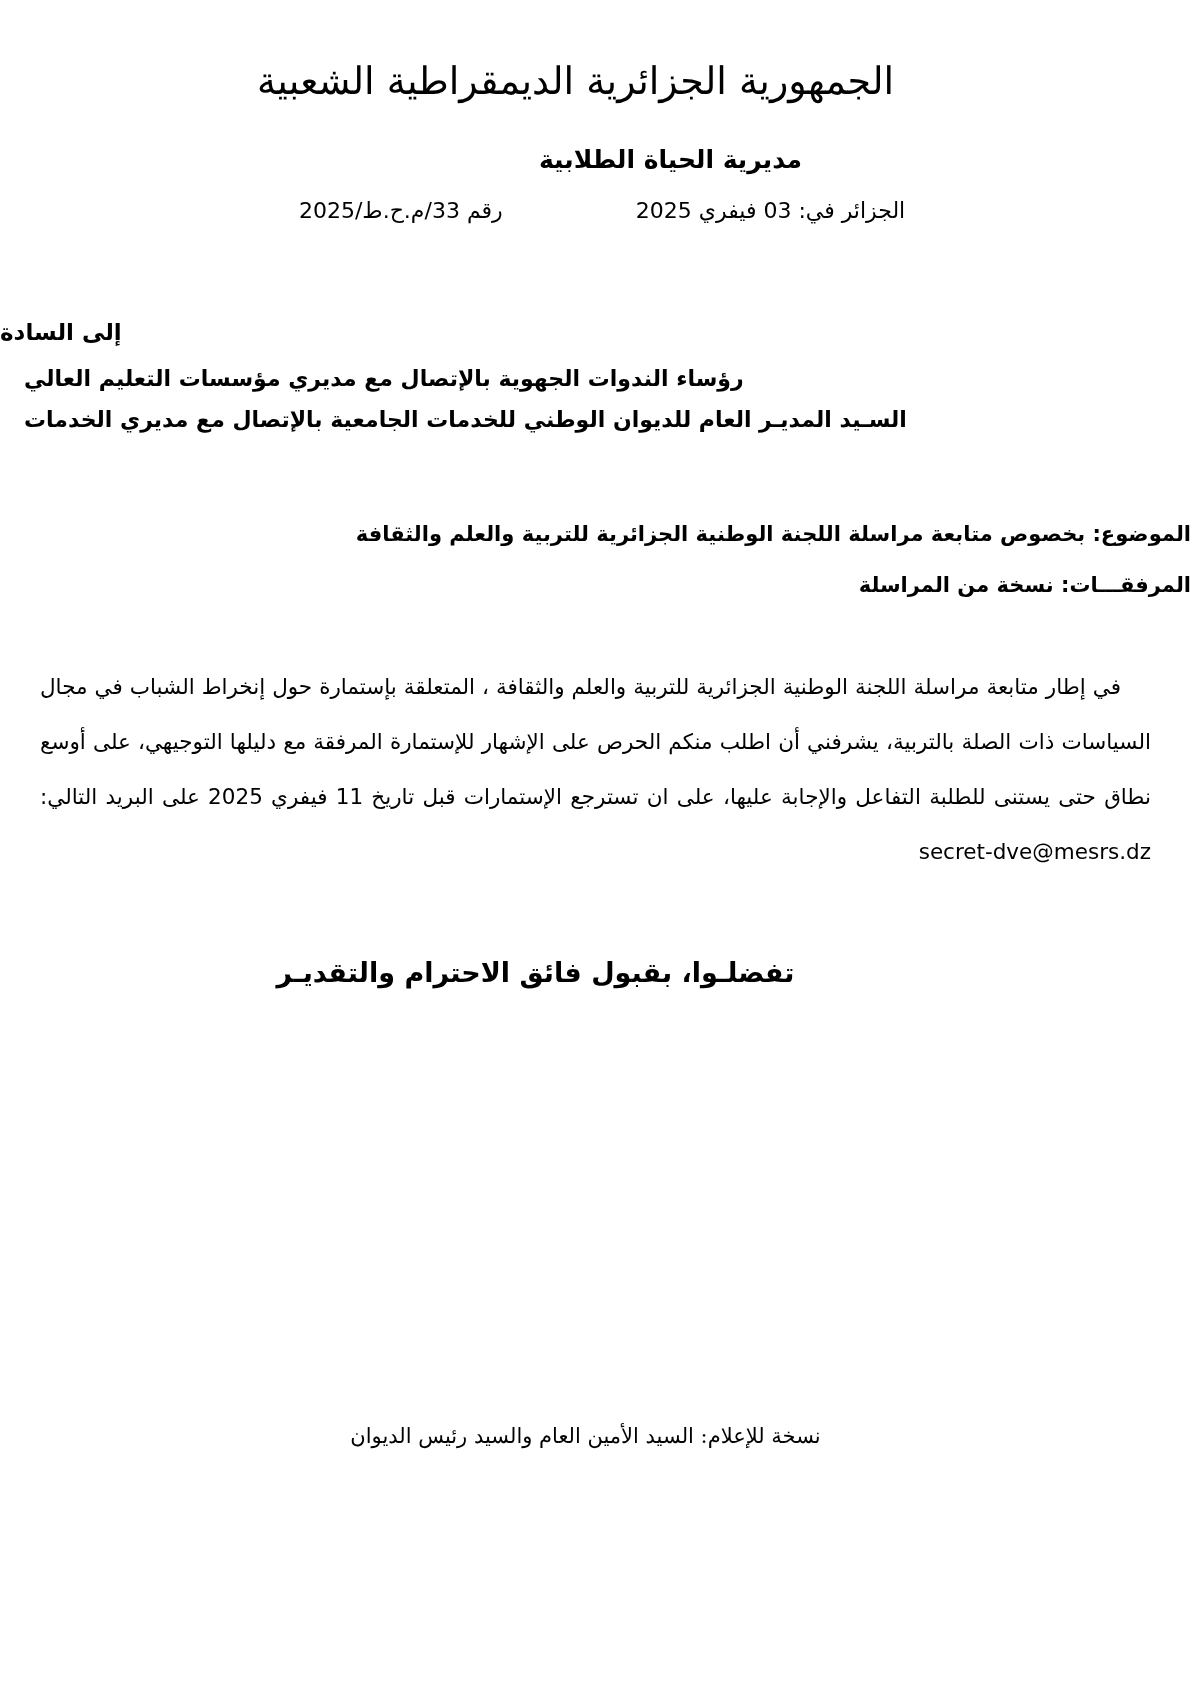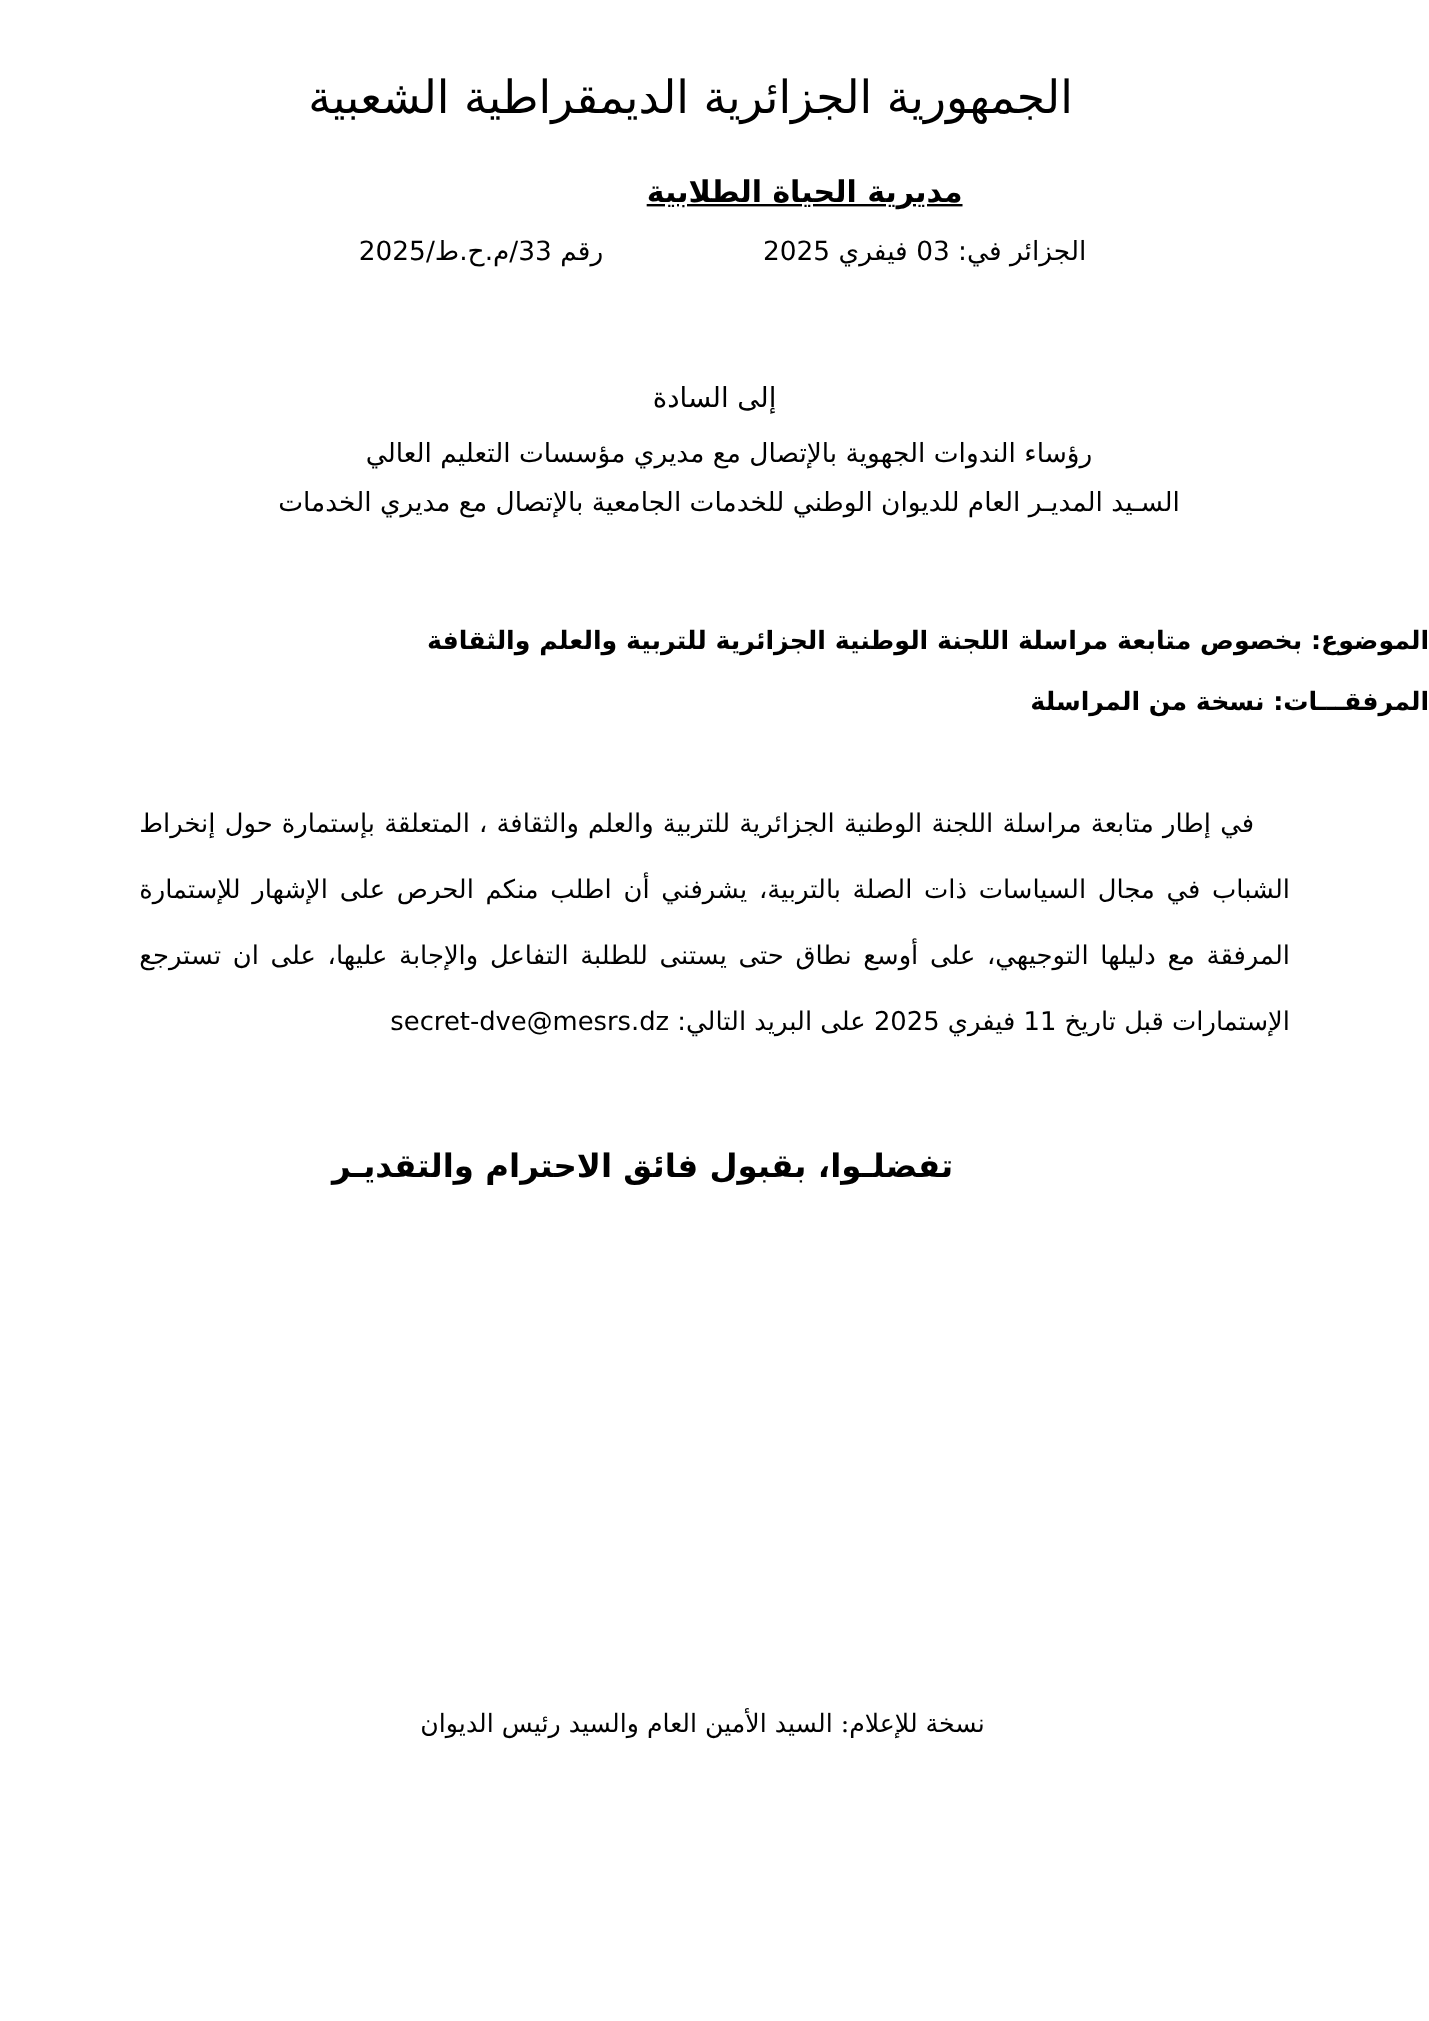--- a/index.html
+++ b/index.html
@@ -45,21 +45,20 @@
     font-size: 25px;
     font-weight: bold;
     line-height: 1.5;
   }
   .directorate {
     font-family: "DejaVu Sans", "Liberation Sans", sans-serif;
     font-size: 25px;
     font-weight: bold;
     margin-top: 22px;
     line-height: 1.5;
-    text-decoration: underline;
   }
 
   .ref-row {
     margin-top: 20px;
     display: flex;
     flex-direction: row-reverse;
     justify-content: center;
     align-items: baseline;
     gap: 120px;
   }
@@ -68,23 +67,23 @@
     font-size: 22px;
     font-weight: normal;
     white-space: nowrap;
   }
   .ref-no { min-width: 230px; text-align: center; }
   .ref-place { min-width: 230px; text-align: center; }
 
   
   .addressee-block {
     margin-top: 96px;
-    text-align: center;
+    text-align: left;
     font-family: "DejaVu Sans", "Liberation Sans", sans-serif;
-    font-weight: normal;
+    font-weight: bold;
   }
   .addressee-block .to {
     font-size: 23px;
     margin-bottom: 14px;
   }
   .addressee-block .line {
     font-size: 22px;
     line-height: 1.85;
     padding-left: 24px;
   }
@@ -102,21 +101,21 @@
   }
   .subject-block .attachment {
     font-size: 21px;
     line-height: 1.7;
     margin-top: 16px;
   }
 
   
   .body-block {
     margin-top: 56px;
-    padding: 0 116px;
+    padding: 0 40px;
     font-family: "DejaVu Sans", "Liberation Sans", sans-serif;
     font-size: 21.5px;
     line-height: 2.55;
     text-align: justify;
     text-justify: inter-word;
   }
   .body-block p {
     margin: 0;
     text-indent: 30px;
   }

